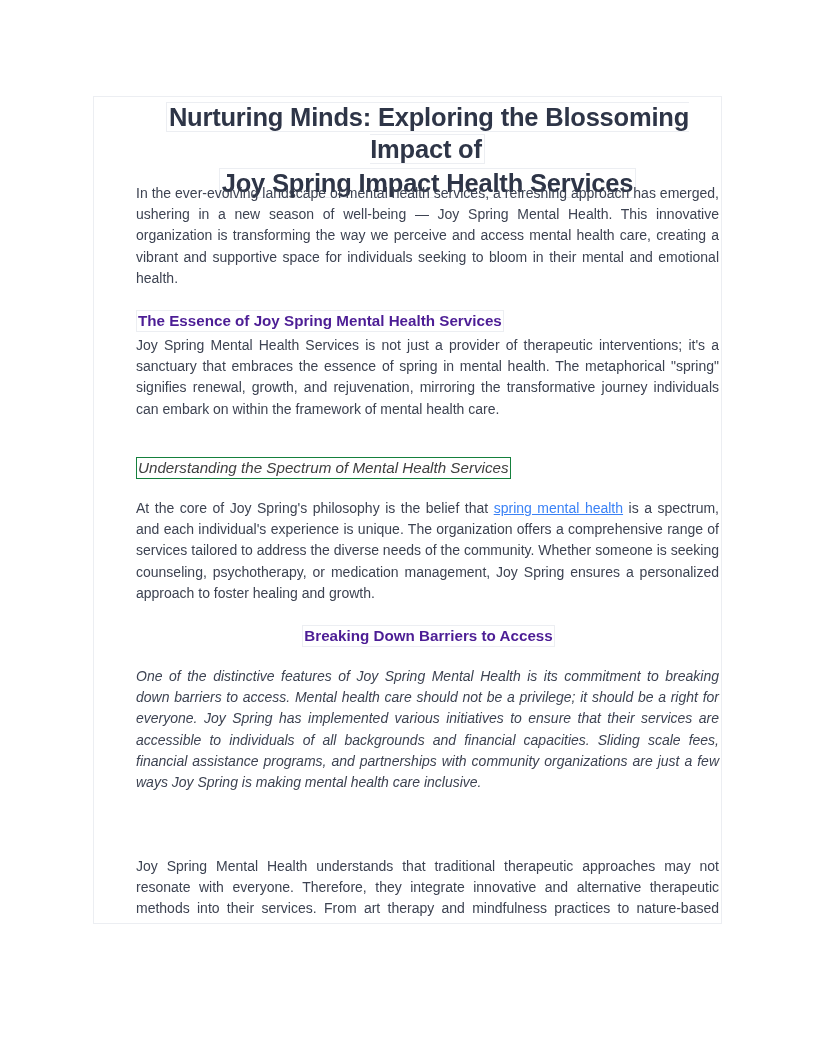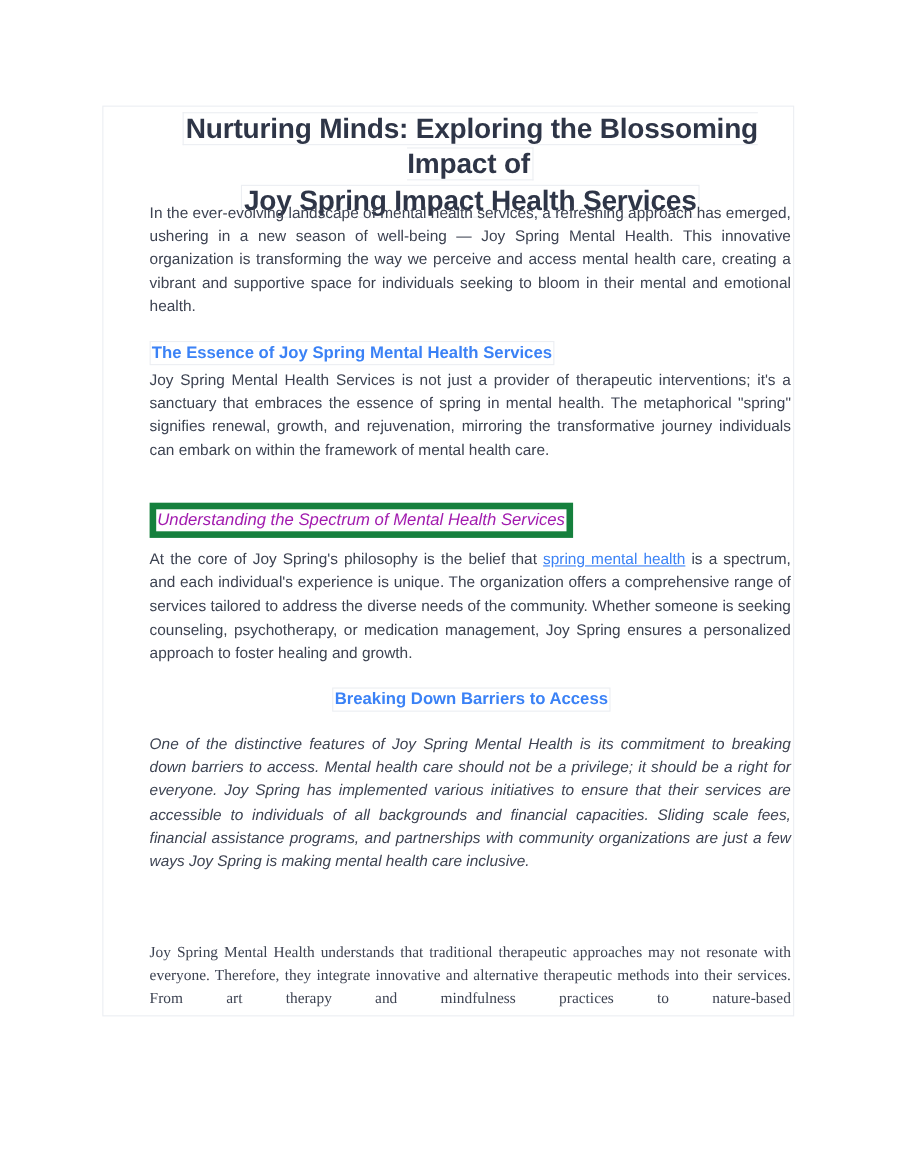--- a/index.html
+++ b/index.html
@@ -15,27 +15,27 @@
     font-size: 25.5px; line-height: 32px; font-weight: bold; color: #2e3547;
     letter-spacing: -0.2px;
   }
   .title span { border: 1px solid #eceef2; padding: 0 2px; }
   .para {
     margin: 0; padding: 0 2px;
     font-size: 14px; line-height: 21.2px; text-align: justify; color: #3d4352;
   }
   .h2 {
     display: inline-block; margin-left: 2px;
-    font-size: 15.2px; line-height: 20px; font-weight: bold; color: #3b82f6;
+    font-size: 15.2px; line-height: 20px; font-weight: bold; color: #4c1d95;
     border: 1px solid #eceef2; padding: 0 1px;
   }
   .h3 {
     display: inline-block; margin-left: 2px;
-    font-size: 15.2px; line-height: 20px; font-style: italic; color: #a21caf;
-    border: 6px solid #15803d; padding: 0 1px;
+    font-size: 15.2px; line-height: 20px; font-style: italic; color: #404040;
+    border: 1px solid #15803d; padding: 0 1px;
   }
   .link { color: #3b82f6; text-decoration: underline; }
   .block { position: absolute; left: 0; right: 0; margin-left: 40px; }
 </style>
 </head>
 <body>
 
 <div class="page">
 
   <div class="block" style="top:2px;">
@@ -62,16 +62,16 @@
   </div>
 
   <div class="block" style="top:528px;text-align:center;">
     <span class="h2">Breaking Down Barriers to Access</span>
   </div>
   <div class="block" style="top:569px;font-style:italic;">
     <p class="para">One of the distinctive features of Joy Spring Mental Health is its commitment to breaking down barriers to access. Mental health care should not be a privilege; it should be a right for everyone. Joy Spring has implemented various initiatives to ensure that their services are accessible to individuals of all backgrounds and financial capacities. Sliding scale fees, financial assistance programs, and partnerships with community organizations are just a few ways Joy Spring is making mental health care inclusive.</p>
   </div>
 
   <div class="block" style="top:759px;">
-    <p class="para" style="text-align-last: justify; font-family: Liberation Serif, serif;">Joy Spring Mental Health understands that traditional therapeutic approaches may not resonate with everyone. Therefore, they integrate innovative and alternative therapeutic methods into their services. From art therapy and mindfulness practices to nature-based</p>
+    <p class="para" style="text-align-last: justify;">Joy Spring Mental Health understands that traditional therapeutic approaches may not resonate with everyone. Therefore, they integrate innovative and alternative therapeutic methods into their services. From art therapy and mindfulness practices to nature-based</p>
   </div>
 
 </div>
 
 </body></html>

